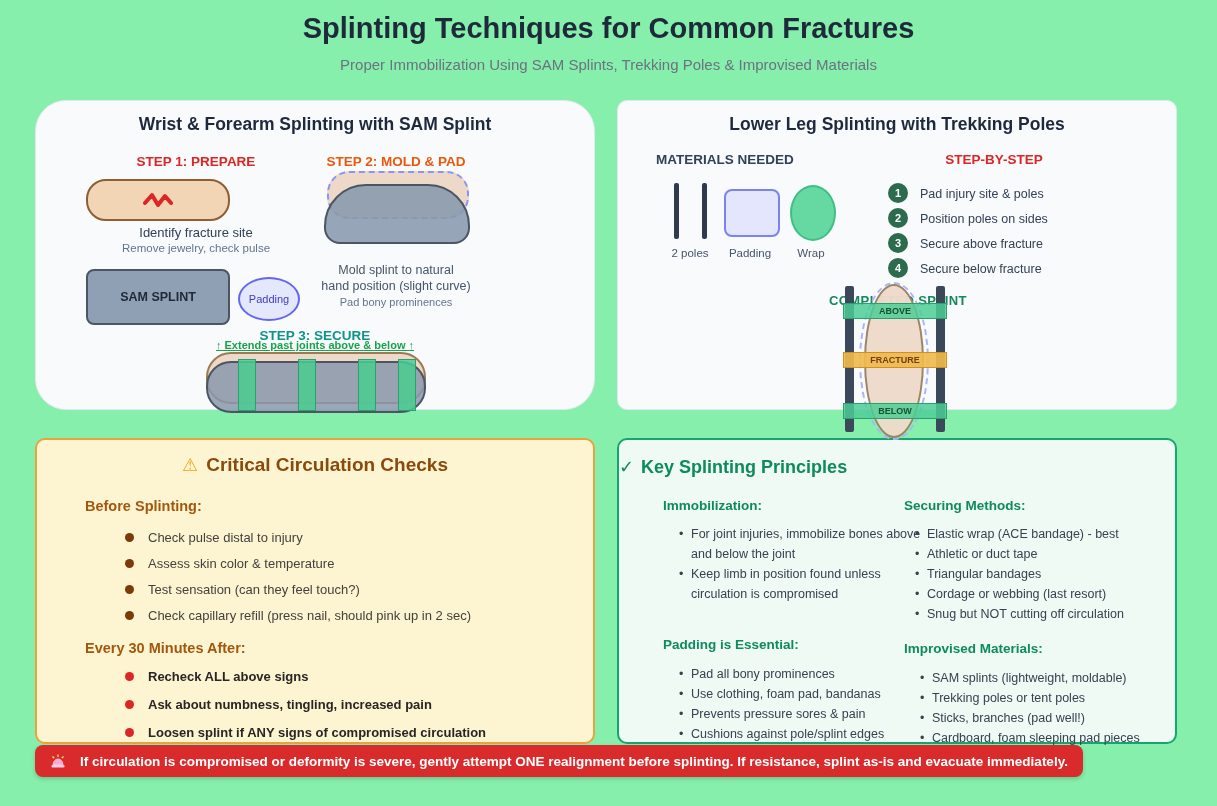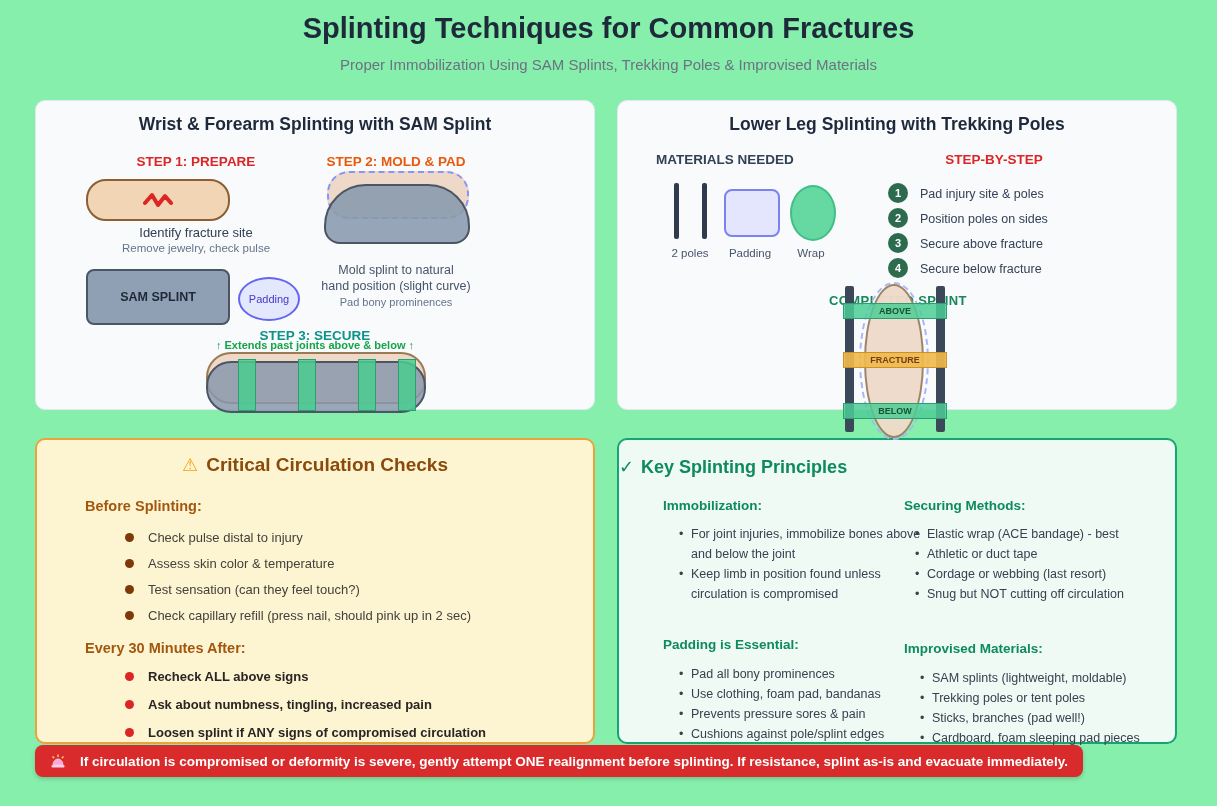--- a/index.html
+++ b/index.html
@@ -11,37 +11,37 @@
   
   #main-title{top:12px;left:0;width:100%;font-size:29px;font-weight:700;color:#1e2a3a;}
   #subtitle{top:56px;left:0;width:100%;font-size:15px;color:#6b7280;}
 
   
   .panel{border-radius:10px;box-sizing:border-box;}
   .panel-soft{background:#f8fafc;border:1px solid #e2e8f0;}
   .panel-title{top:13px;left:0;width:100%;font-size:17.5px;font-weight:700;color:#1e293b;text-align:center;}
 
   
-  #panel-wrist{left:35px;top:100px;width:560px;height:310px;}
+  #panel-wrist{left:35px;top:100px;width:560px;height:310px;border-radius:31px;}
   .step-label{font-size:13.5px;font-weight:700;}
   #step1-label{left:30px;top:53px;width:260px;color:#dc2626;}
   #step2-label{left:265px;top:53px;width:190px;color:#ea580c;}
   #arm1{left:50px;top:78px;width:140px;height:38px;border-radius:20px;background:#f2d5b4;border:2px solid #8b5e34;display:flex;align-items:center;justify-content:center;}
   #step1-cap1{left:10px;top:124px;width:300px;font-size:13px;color:#334155;}
   #step1-cap2{left:10px;top:141px;width:300px;font-size:11.5px;color:#64748b;}
   #sam-splint{left:50px;top:168px;width:140px;height:52px;border-radius:8px;background:#8fa0b5;border:2px solid #4b5563;display:flex;align-items:center;justify-content:center;font-size:12.5px;font-weight:700;color:#1f2937;}
   #padding-ellipse{left:202px;top:176px;width:58px;height:40px;border-radius:50%;background:#e3e8fd;border:2px solid #6366f1;display:flex;align-items:center;justify-content:center;font-size:11px;color:#4338ca;}
   #mold-diagram{left:288px;top:70px;width:146px;height:74px;}
   #mold-tan{left:3px;top:0;width:138px;height:44px;border-radius:22px;background:#eed9c8;border:2px dashed #8a93f8;}
   #mold-gray{left:0;top:13px;width:142px;height:56px;border-radius:42px 42px 16px 16px;background:rgba(136,152,173,0.88);border:2px solid #4b5563;}
   #step2-cap1{left:265px;top:162px;width:190px;font-size:12.5px;color:#475569;}
   #step2-cap2{left:265px;top:178px;width:190px;font-size:12.5px;color:#475569;}
   #step2-cap3{left:265px;top:195px;width:190px;font-size:11px;color:#64748b;}
   #step3-label{left:0;top:227px;width:100%;color:#0d9488;font-size:13.5px;font-weight:700;}
-  #step3-note{left:0;top:238px;width:100%;color:#16a34a;font-size:11px;font-weight:700;}
+  #step3-note{left:0;top:238px;width:100%;color:#16a34a;font-size:11px;font-weight:700;text-decoration:underline;}
   #secure-diagram{left:170px;top:251px;width:220px;height:58px;}
   #secure-tan{left:0;top:0;width:216px;height:48px;border-radius:25px;background:#eed9c8;border:2px solid #9c7b54;}
   #secure-gray{left:0;top:9px;width:216px;height:48px;border-radius:25px;background:rgba(136,152,173,0.85);border:2px solid #4b5563;}
   .strap-v{top:7px;width:16px;height:50px;background:rgba(74,204,144,0.85);border:1px solid #2aa06f;}
 
   
   #panel-leg{left:617px;top:100px;width:560px;height:310px;}
   #materials-heading{left:38px;top:51px;font-size:13.5px;font-weight:700;color:#334155;}
   #steps-heading{left:286px;top:51px;width:180px;color:#dc2626;font-size:13.5px;font-weight:700;text-align:center;}
   .pole-bar{width:5px;height:56px;background:#2f3b4c;border-radius:2px;top:82px;}
@@ -212,20 +212,21 @@
     <div class="abs prin-heading" style="left:44px;top:58px;">Immobilization:</div>
     <ul class="abs prin-list" style="left:60px;top:84px;width:248px;">
       <li>For joint injuries, immobilize bones above and below the joint</li>
       <li>Keep limb in position found unless circulation is compromised</li>
     </ul>
 
     <div class="abs prin-heading" style="left:285px;top:58px;">Securing Methods:</div>
     <ul class="abs prin-list" style="left:296px;top:84px;width:245px;">
       <li>Elastic wrap (ACE bandage) - best</li>
       <li>Athletic or duct tape</li>
+      <li>Triangular bandages</li>
       <li>Cordage or webbing (last resort)</li>
       <li>Snug but NOT cutting off circulation</li>
     </ul>
 
     <div class="abs prin-heading" style="left:44px;top:197px;">Padding is Essential:</div>
     <ul class="abs prin-list" style="left:60px;top:224px;width:248px;">
       <li>Pad all bony prominences</li>
       <li>Use clothing, foam pad, bandanas</li>
       <li>Prevents pressure sores &amp; pain</li>
       <li>Cushions against pole/splint edges</li>

